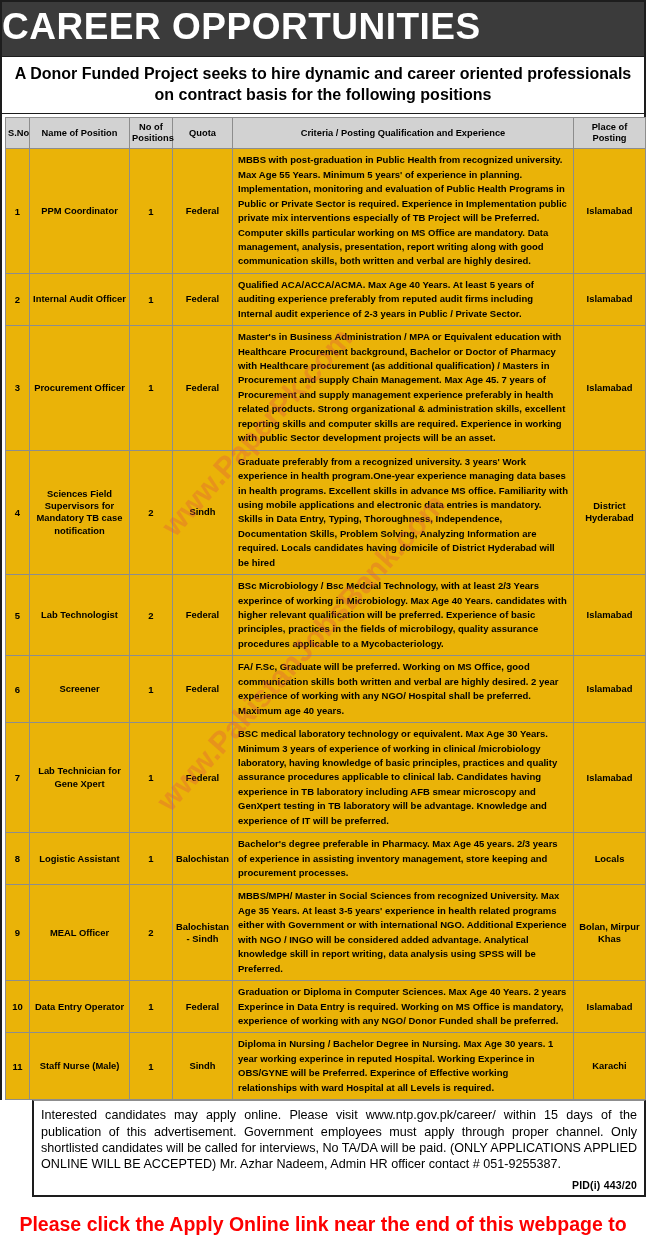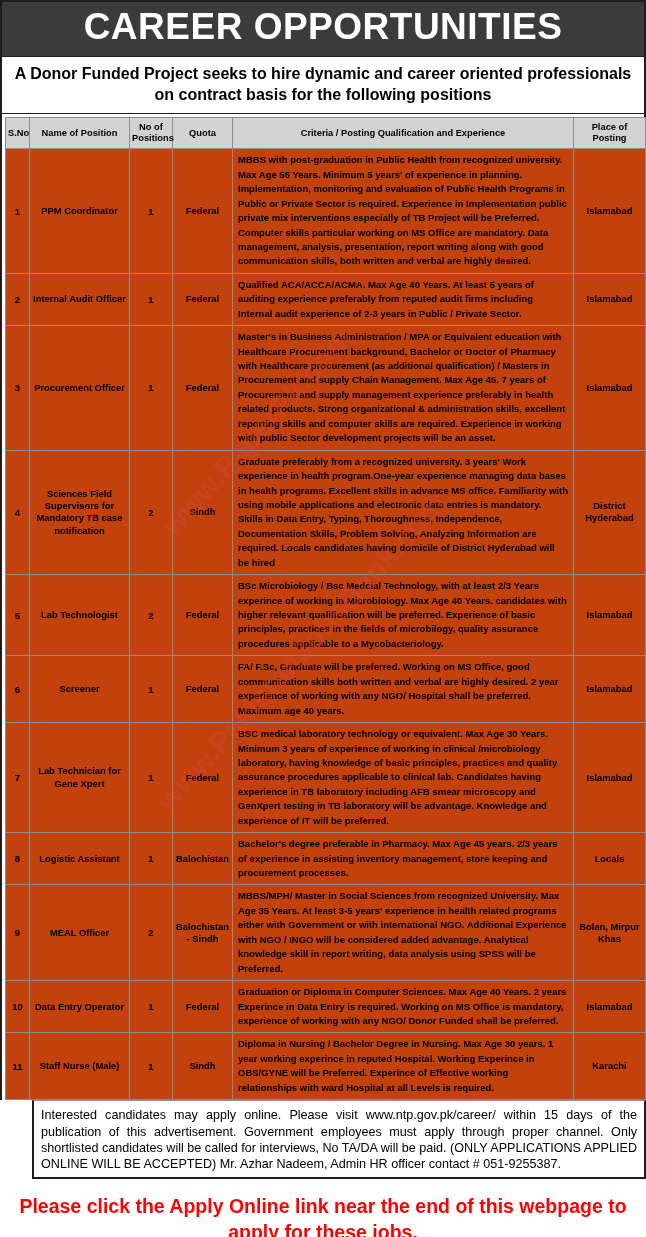--- a/index.html
+++ b/index.html
@@ -15,21 +15,20 @@
   .page {
     width: 646px;
     box-sizing: border-box;
     position: relative;
     overflow: hidden;
   }
   
   .banner {
     background: #3b3b3b;
     color: #ffffff;
-    text-align: center;
     padding: 6px 0 9px 0;
     border: 2px solid #1d1d1d;
     border-bottom: none;
     box-sizing: border-box;
   }
   .banner-title {
     font-size: 37px;
     font-weight: bold;
     letter-spacing: 0.5px;
     line-height: 1.05;
@@ -56,21 +55,21 @@
     border-top: 1px solid #1d1d1d;
     border-bottom: none;
     box-sizing: border-box;
     padding: 3px 3px 0 3px;
     background: #fff;
   }
   table.jobs {
     border-collapse: collapse;
     width: 100%;
     table-layout: fixed;
-    background: #c2410c;
+    background: #eab308;
   }
   table.jobs th, table.jobs td {
     border: 1px solid #8d8d8d;
     vertical-align: middle;
     box-sizing: border-box;
   }
   table.jobs thead th {
     background: #d2d2d2;
     font-size: 9.3px;
     font-weight: bold;
@@ -306,20 +305,21 @@
             <td class="c-quota">Sindh</td>
             <td class="c-crit">Diploma in Nursing / Bachelor Degree in Nursing. Max Age 30 years. 1 year working experince in reputed Hospital. Working Experince in OBS/GYNE will be Preferred. Experince of Effective working relationships with ward Hospital at all Levels is required.</td>
             <td class="c-place">Karachi</td>
           </tr>
         </tbody>
     </table>
   </div>
 
   <div class="footer-note">
     <p>Interested candidates may apply online. Please visit www.ntp.gov.pk/career/ within 15 days of the publication of this advertisement. Government employees must apply through proper channel. Only shortlisted candidates will be called for interviews, No TA/DA will be paid. (ONLY APPLICATIONS APPLIED ONLINE WILL BE ACCEPTED) Mr. Azhar Nadeem, Admin HR officer contact # 051-9255387.</p>
+    <span class="pid">PID(i) 443/20</span>
   </div>
 
   <div class="red-notice">
     <span class="red-notice-text">Please click the Apply Online link near the end of this webpage to apply for these jobs.</span>
   </div>
 
   <div class="wm wm-1">www.PaperPk.com</div>
   <div class="wm wm-2">www.PakistanJobsBank.com</div>
 
 </div>

